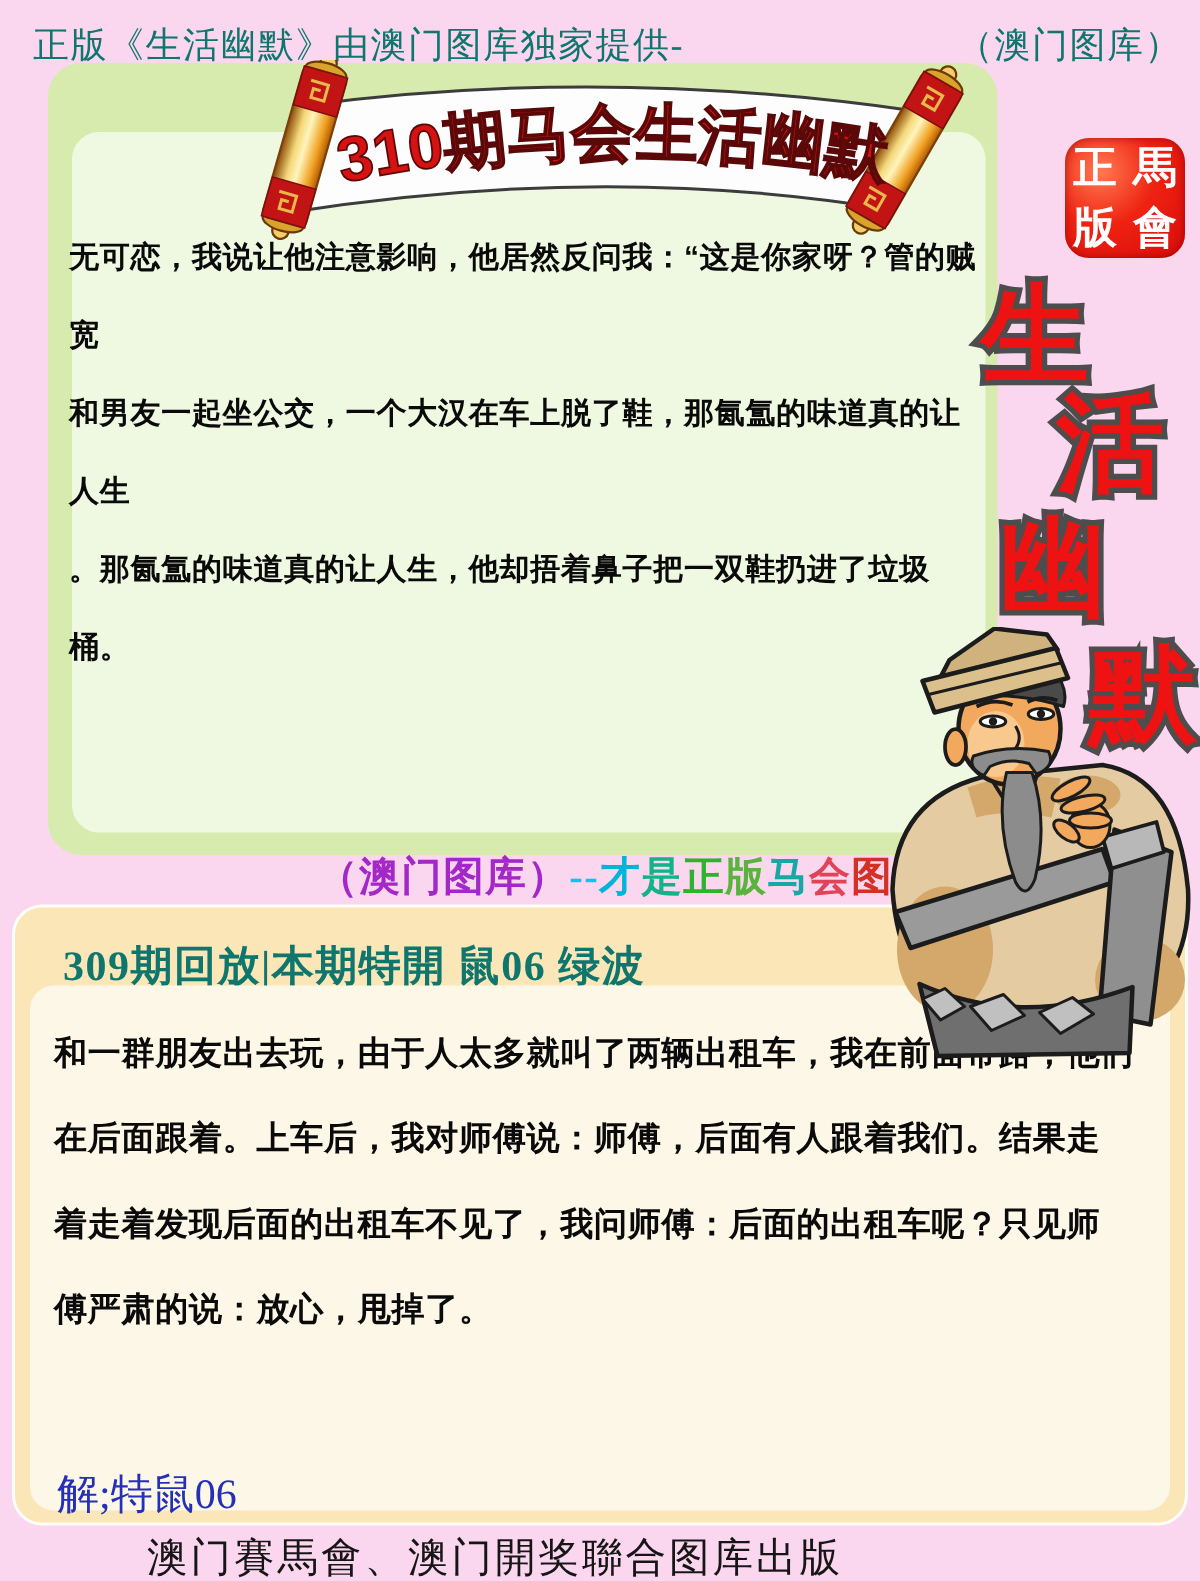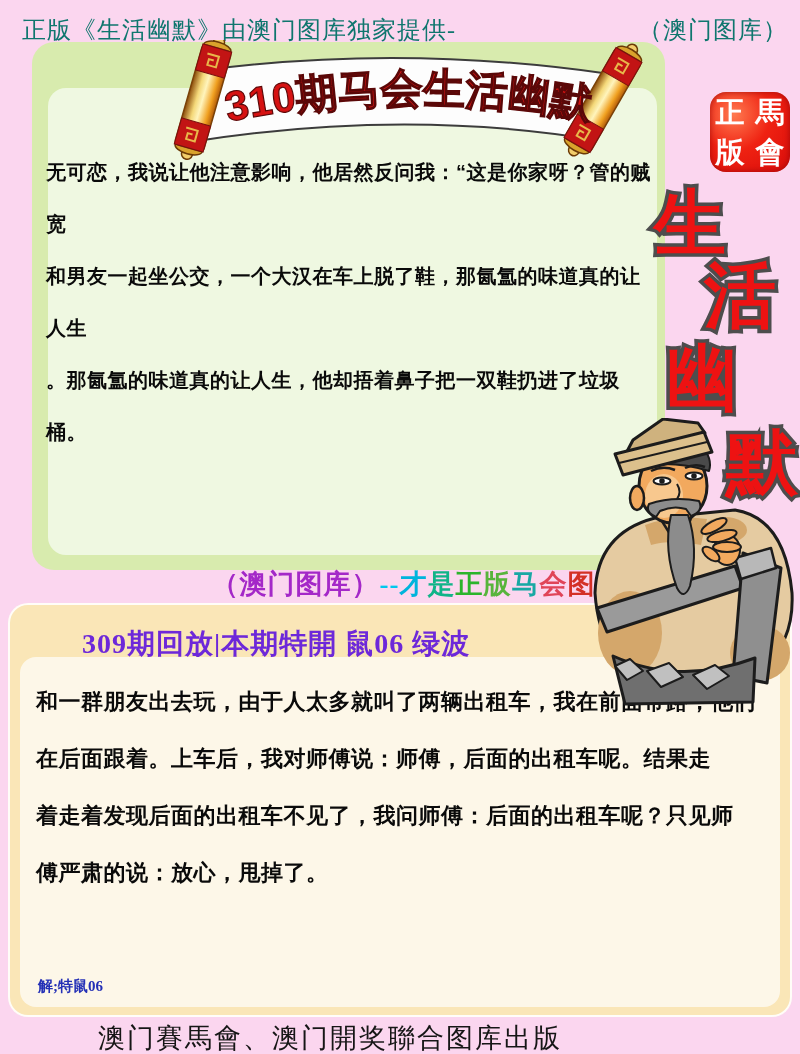--- a/index.html
+++ b/index.html
@@ -40,28 +40,28 @@
   
   .cartoon-svg{position:absolute;left:585px;top:418px;width:215px;height:292px;z-index:6;}
 
   
   .claim-line{position:absolute;left:0;top:566px;width:800px;padding-left:35px;box-sizing:border-box;
               text-align:center;font-size:27px;font-weight:bold;letter-spacing:1px;z-index:2;}
 
   
   .cream-outer{position:absolute;left:8px;top:603px;width:784px;height:414px;background:#fae6b7;
                border:2px solid rgba(255,255,255,.9);border-radius:20px;box-sizing:border-box;z-index:1;}
-  .replay-header{position:absolute;left:32px;top:20px;color:#6d28d9;font-size:28px;font-weight:bold;
-                 letter-spacing:1px;font-family:"Liberation Serif",serif;margin-left:40px;}
+  .replay-header{position:absolute;left:32px;top:20px;color:#0f766e;font-size:28px;font-weight:bold;
+                 letter-spacing:1px;font-family:"Liberation Serif",serif;}
   .cream-inner{position:absolute;left:10px;top:52px;width:760px;height:350px;background:#fdf7e8;
                border-radius:16px;}
   .story-bottom{position:absolute;left:16px;top:16px;width:730px;
                 font-family:"Liberation Sans",sans-serif;font-weight:bold;font-size:22px;
                 line-height:57px;color:#0a0a0a;letter-spacing:.5px;}
-  .answer{position:absolute;left:28px;top:372px;color:#2430b6;font-size:15px;font-weight:bold;
+  .answer{position:absolute;left:28px;top:372px;color:#2430b6;font-size:28px;font-weight:normal;
           font-family:"Liberation Serif",serif;}
 
   
   .footer{position:absolute;left:0;top:1020px;width:660px;text-align:center;color:#161616;
           font-size:27px;letter-spacing:2px;}
 </style>
 </head>
 <body>
 
 <div class="page">
@@ -184,21 +184,21 @@
     </g>
   </svg>
 
   <div class="claim-line"><span style="color: rgb(164, 40, 200);">（澳门图库）</span><span style="color: rgb(0, 200, 238);">--</span><span style="color: rgb(0, 180, 220);">才</span><span style="color: rgb(16, 180, 136);">是</span><span style="color: rgb(44, 180, 44);">正</span><span style="color: rgb(88, 180, 60);">版</span><span style="color: rgb(24, 168, 164);">马</span><span style="color: rgb(224, 68, 88);">会</span><span style="color: rgb(212, 48, 38);">图</span><span style="color: rgb(80, 64, 196);">库</span></div>
 
   <div class="cream-outer">
     <div class="replay-header">309期回放|本期特開  鼠06  绿波</div>
     <div class="cream-inner">
       <div class="story-bottom">
           <div>和一群朋友出去玩，由于人太多就叫了两辆出租车，我在前面带路，他们</div>
-          <div>在后面跟着。上车后，我对师傅说：师傅，后面的出租车呢。结果走</div>
+          <div>在后面跟着。上车后，我对师傅说：师傅，后面有人跟着我们。结果走</div>
           <div>着走着发现后面的出租车不见了，我问师傅：后面的出租车呢？只见师</div>
           <div>傅严肃的说：放心，甩掉了。</div>
         </div>
     </div>
     <div class="answer">解;特鼠06</div>
   </div>
 
   <div class="footer">澳门賽馬會、澳门開奖聯合图库出版</div>
 
 </div>

